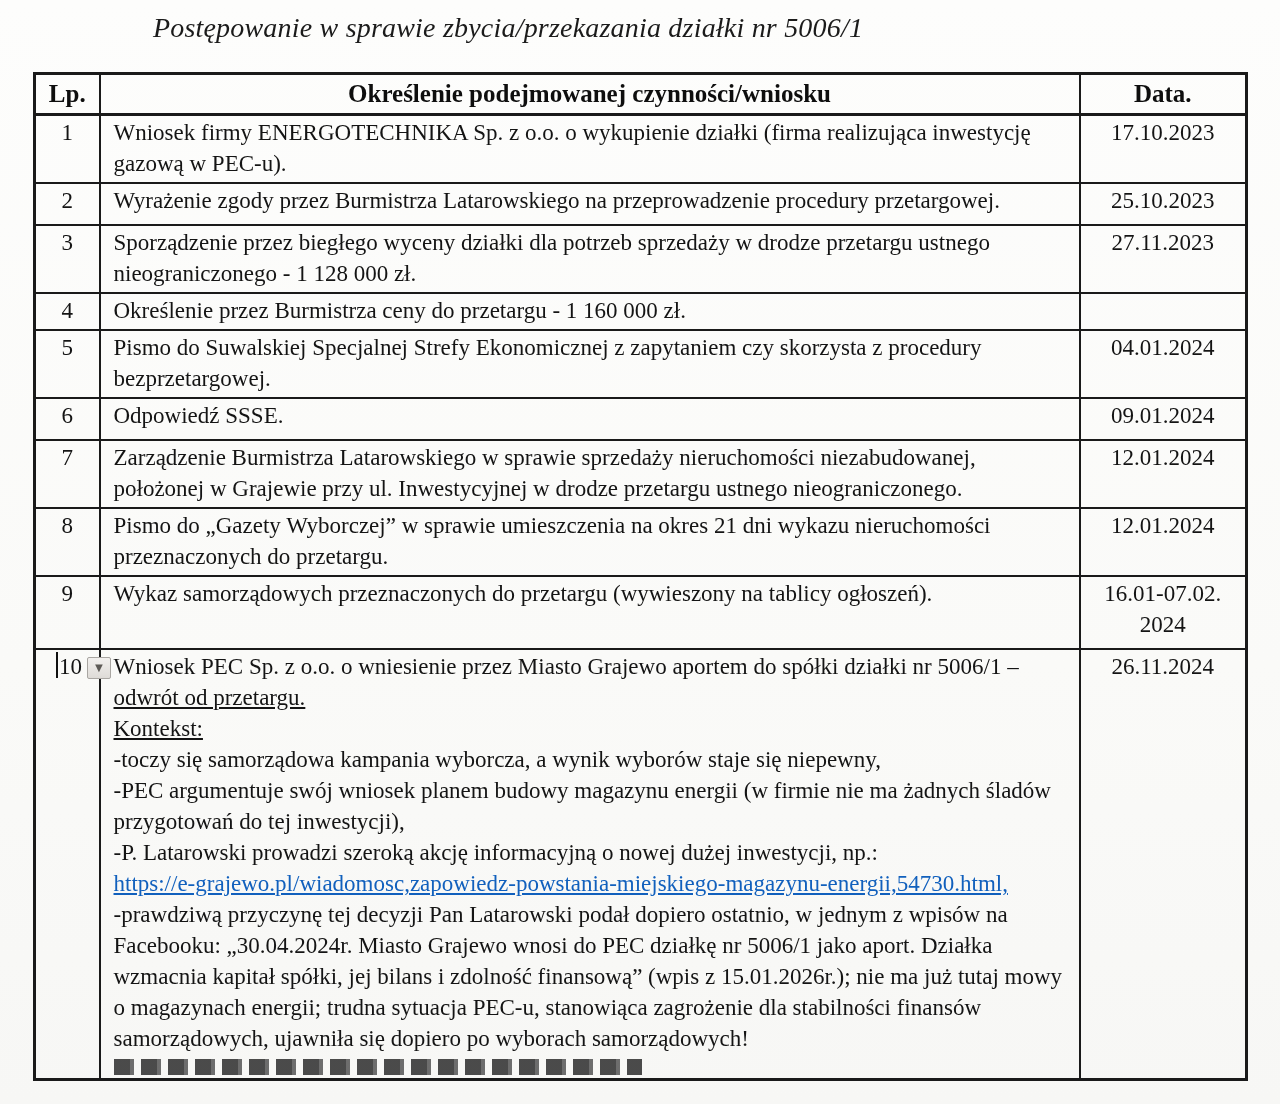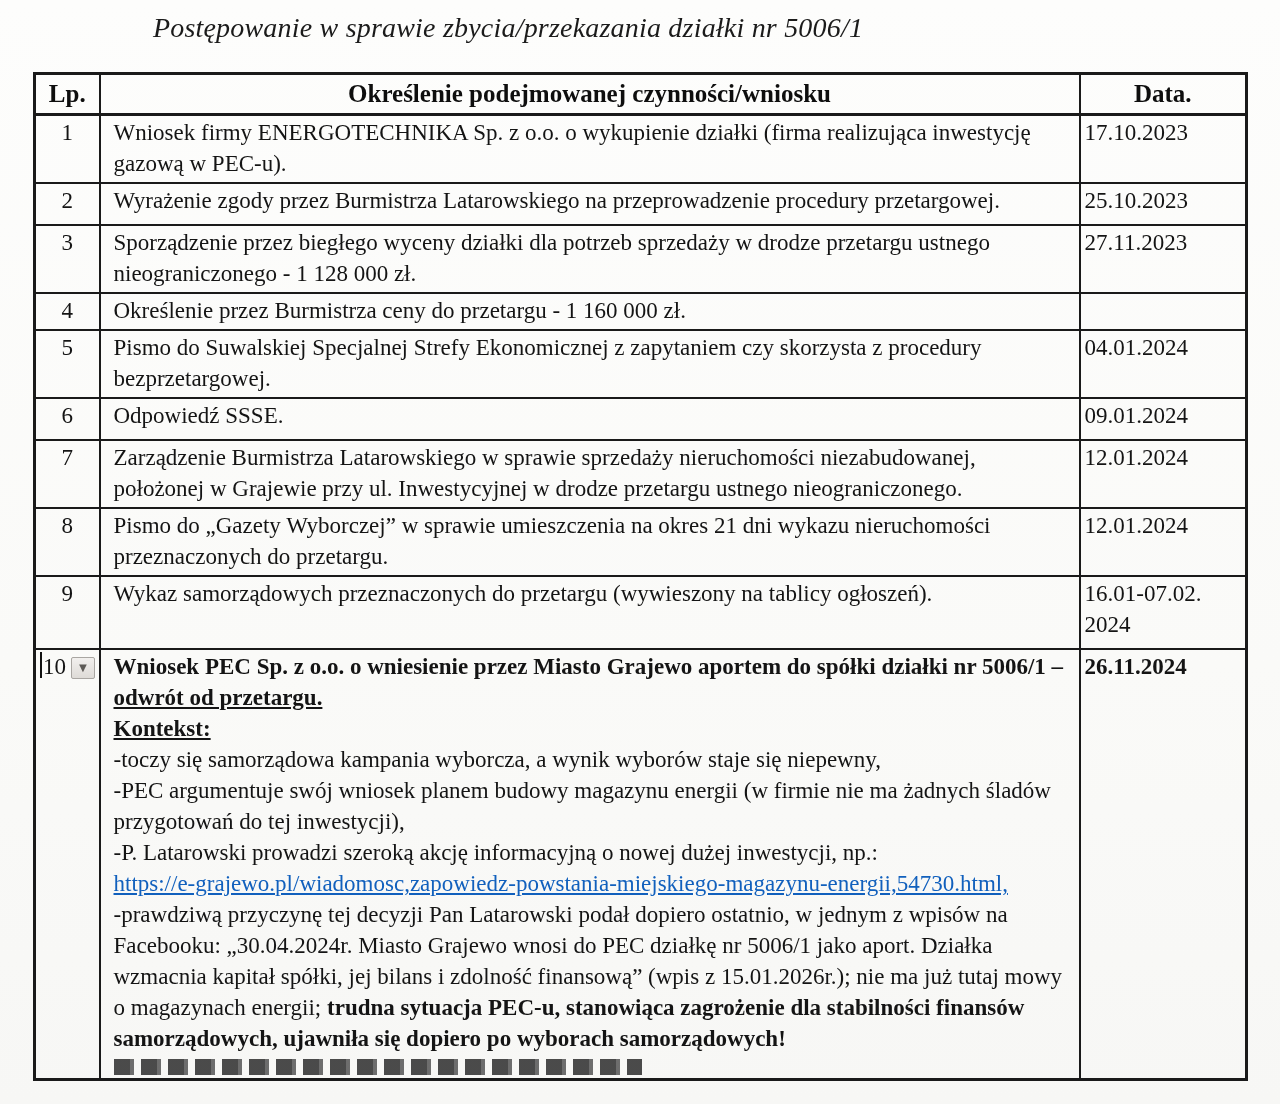--- a/index.html
+++ b/index.html
@@ -25,24 +25,24 @@
   }
   th,td{border:2px solid #1a1a1a;vertical-align:top;}
   thead th{
     font-weight:bold;font-size:25px;line-height:34px;
     padding:2px 4px;text-align:center;color:#0e0e0e;
     border-bottom-width:3px;
     font-family:Liberation Serif, serif;
   }
   td{font-size:23px;line-height:31px;}
   td.lp-cell{text-align:center;padding:1px 2px 2px 2px;white-space:nowrap;}
-  td.lp-cell.left{text-align:left;padding-left:4px;}
+  td.lp-cell.left{text-align:left;padding-left:20px;}
   td.action-cell{padding:1px 10px 3px 13px;white-space:pre-wrap;margin-top:41px;}
-  td.date-cell{padding:1px 4px 8px 4px;white-space:pre-line;}
-  .b{font-weight:bold;}
+  td.date-cell{text-align:center;padding:1px 4px 8px 4px;white-space:pre-line;}
+  .b{font-weight:normal;}
   .u{text-decoration:underline;}
   a.lnk{color:#1160bd;text-decoration:underline;word-break:break-all;cursor:pointer;}
   .caret{
     display:inline-block;width:2px;height:26px;background:#111;
     vertical-align:-4px;margin-right:1px;
   }
   .dd-btn{
     display:inline-block;box-sizing:border-box;width:24px;height:22px;
     margin-left:5px;vertical-align:2px;
     background:linear-gradient(180deg,#f2f0ee 0%,#dedbd7 100%);

